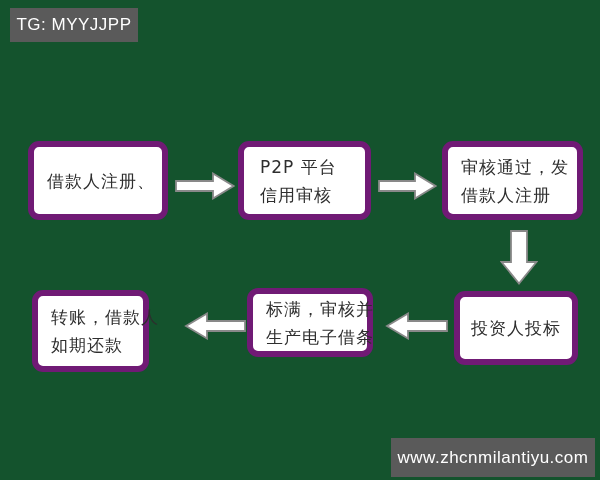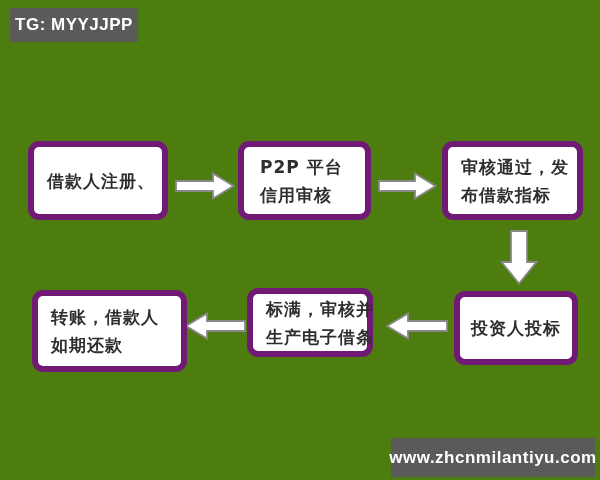--- a/index.html
+++ b/index.html
@@ -5,22 +5,21 @@
   html, body { margin: 0; padding: 0; }
   body {
     width: 600px; height: 480px;
     background: #ffffff;
     font-family: "DejaVu Sans", sans-serif;
     overflow: hidden;
   }
   .stage {
     position: relative;
     width: 600px; height: 480px;
-    background: #4d7c0f;
-    font-weight: bold;
+    background: #14532d;
   }
   .badge {
     position: absolute;
     background: #5a5a5a;
     color: #ffffff;
     font-family: "Liberation Sans", sans-serif;
     font-size: 17px;
     letter-spacing: 0.5px;
     display: flex;
     align-items: center;
@@ -43,21 +42,21 @@
     color: #2e2e2e;
     font-size: 17px;
     line-height: 28px;
     letter-spacing: 1px;
     white-space: nowrap;
   }
   .node.center { align-items: center; padding: 0; }
   #box1 { left: 28px;  top: 141px; width: 140px; height: 79px; }
   #box2 { left: 238px; top: 141px; width: 133px; height: 79px; padding-left: 16px; }
   #box3 { left: 442px; top: 141px; width: 141px; height: 79px; }
-  #box4 { left: 32px;  top: 290px; width: 155px; height: 82px; }
+  #box4 { left: 32px;  top: 290px; width: 117px; height: 82px; }
   #box5 { left: 247px; top: 288px; width: 126px; height: 69px; }
   #box6 { left: 454px; top: 291px; width: 124px; height: 74px; justify-content: center; }
   .arrow { position: absolute; }
   #arrow-1 { left: 175px; top: 172px; }
   #arrow-2 { left: 378px; top: 172px; }
   #arrow-3 { left: 385px; top: 312px; }
   #arrow-4 { left: 184px; top: 312px; }
   #arrow-down { left: 500px; top: 230px; }
   .arrow svg { display: block; }
 </style>
@@ -86,21 +85,21 @@
   </div>
 
   <div class="arrow" id="arrow-2">
     <svg width="59" height="28" viewBox="0 0 59 28">
       <polygon points="1,9 37,9 37,1.5 57.5,14 37,26.5 37,19 1,19" fill="#ffffff" stroke="#898989" stroke-width="1.8" stroke-linejoin="miter"></polygon>
     </svg>
   </div>
 
   <div class="node" id="box3">
     <span>审核通过，发</span>
-    <span>布借款指标</span>
+    <span>借款人注册</span>
   </div>
 
   <div class="arrow" id="arrow-down">
     <svg width="38" height="55" viewBox="0 0 38 55">
       <polygon points="11,1 27,1 27,32 36.5,32 19,53.5 1.5,32 11,32" fill="#ffffff" stroke="#898989" stroke-width="1.8" stroke-linejoin="miter"></polygon>
     </svg>
   </div>
 
   <div class="node center" id="box6">
     <span>投资人投标</span>

